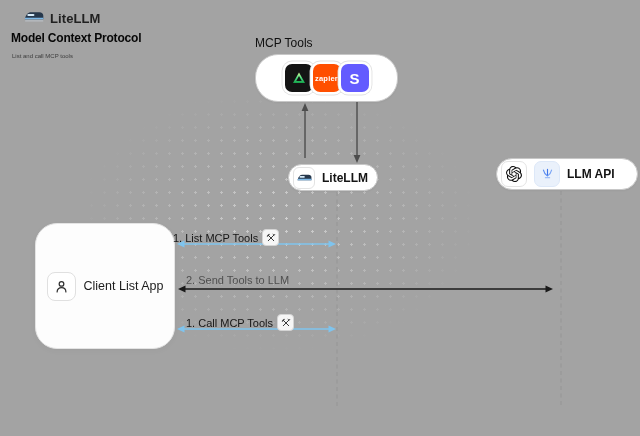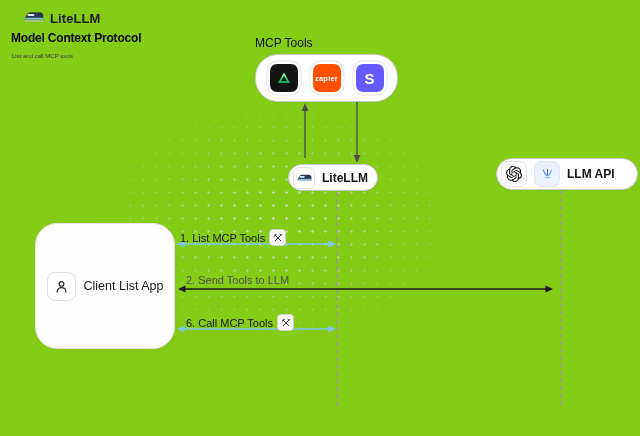--- a/index.html
+++ b/index.html
@@ -1,36 +1,36 @@
 <!DOCTYPE html>
 <html><head>
 <meta charset="utf-8">
 <style>
   html,body{margin:0;padding:0;}
   body{font-family:"Liberation Sans","DejaVu Sans",sans-serif;background:#f8f8f8;}
-  .canvas{position:relative;width:640px;height:436px;background:#84cc16;overflow:hidden;}
+  .canvas{position:relative;width:640px;height:436px;background:#a3a3a3;overflow:hidden;}
 
   
   .dots{position:absolute;left:20px;top:82px;width:470px;height:290px;
     background-image:radial-gradient(#d7d7d7 1px, transparent 1.3px);
     background-size:13px 13px;
     -webkit-mask-image:radial-gradient(closest-side at 55% 48%, rgba(0,0,0,.9), transparent 95%);
     mask-image:radial-gradient(closest-side at 55% 48%, rgba(0,0,0,.9), transparent 95%);
     pointer-events:none;}
 
   
   .brand{position:absolute;left:24px;top:9px;display:flex;align-items:center;gap:6px;}
   .brand .txt{font-size:13px;font-weight:700;color:#212121;letter-spacing:.1px;}
 
   .title{position:absolute;left:11px;top:31px;font-size:12px;font-weight:700;color:#070707;letter-spacing:-.2px;}
   .subtitle{position:absolute;left:12px;top:53px;font-size:6px;color:#3c3c3c;}
 
   
   .mcp-label{position:absolute;left:255px;top:36px;width:141px;text-align:left;font-size:12px;font-weight:500;color:#101010;}
-  .mcp-pill{position:absolute;left:255px;top:54px;width:141px;height:46px;background:#fff;border:1.2px solid #c7c7c7;border-radius:23px;display:flex;align-items:center;justify-content:center;gap:15px;box-shadow:0 1px 2px rgba(0,0,0,.04);}
+  .mcp-pill{position:absolute;left:255px;top:54px;width:141px;height:46px;background:#fff;border:1.2px solid #c7c7c7;border-radius:23px;display:flex;align-items:center;justify-content:center;box-shadow:0 1px 2px rgba(0,0,0,.04);}
   .tool-tile{width:28px;height:28px;border-radius:7px;display:flex;align-items:center;justify-content:center;box-shadow:0 0 0 2.5px #ffffff,0 0 0 3.4px #e2e2e2;}
   .tile-dark{background:#141414;}
   .tile-zapier{background:#ff4f00;}
   .tile-stripe{background:#635bff;}
   .zapier-txt{color:#fff;font-size:7.5px;font-weight:800;letter-spacing:.2px;}
   .stripe-txt{color:#fff;font-size:15px;font-weight:800;line-height:1;}
 
   
   .node{position:absolute;background:#fff;border:1.2px solid #c7c7c7;display:flex;align-items:center;box-shadow:0 1px 2px rgba(0,0,0,.04);}
   .node-litellm{left:288px;top:164px;width:90px;height:27px;border-radius:14px;gap:7px;padding-left:4px;box-sizing:border-box;}
@@ -41,21 +41,21 @@
   .sq-provider{background:#eaf1fb;border:1px solid #dde8f8;}
   .node-label{font-size:12px;font-weight:700;color:#141414;}
 
   
   .client-box{position:absolute;left:35px;top:223px;width:138px;height:124px;background:#fdfdfd;border:1.2px solid #e4e4e4;border-radius:22px;display:flex;align-items:center;justify-content:center;gap:8px;box-shadow:0 2px 6px rgba(0,0,0,.03);}
   .client-icon{width:27px;height:27px;border-radius:8px;background:#fff;border:1px solid #e0e0e0;display:flex;align-items:center;justify-content:center;flex:none;}
   .client-label{font-size:12.5px;font-weight:500;color:#1c1c1c;}
 
   
   .flow-label{position:absolute;display:flex;align-items:center;gap:4px;font-size:11px;}
-  .fl-1{left:180px;top:229px;color:#161616;}
+  .fl-1{left:173px;top:229px;color:#161616;}
   .fl-2{left:186px;top:274px;color:#4f4f4f;}
   .fl-3{left:186px;top:314px;color:#161616;}
   .tool-badge{width:15px;height:15px;border-radius:4px;background:#f6f6f6;border:1px solid #d4d4d4;display:flex;align-items:center;justify-content:center;}
 
   .overlay{position:absolute;left:0;top:0;width:640px;height:436px;pointer-events:none;}
 </style>
 </head>
 <body>
 
 <div class="canvas">
@@ -171,21 +171,21 @@
         <path d="M11.3 2.2 L13 3.8 L13.9 2.4"></path>
       </svg>
     </span>
   </div>
 
   <div class="flow-label fl-2">
     <span>2. Send Tools to LLM</span>
   </div>
 
   <div class="flow-label fl-3">
-    <span>6. Call MCP Tools</span>
+    <span>1. Call MCP Tools</span>
     <span class="tool-badge">
       <svg width="10" height="10" viewBox="0 0 16 16" fill="none" stroke="#3a3a3a" stroke-width="1.6" stroke-linecap="round">
         <path d="M3.6 12.4 L12.4 3.6"></path>
         <path d="M3.6 3.6 L12.4 12.4"></path>
         <path d="M2.2 5 L5 2.2" stroke-width="2"></path>
         <path d="M11.3 2.2 L13 3.8 L13.9 2.4"></path>
       </svg>
     </span>
   </div>
 

